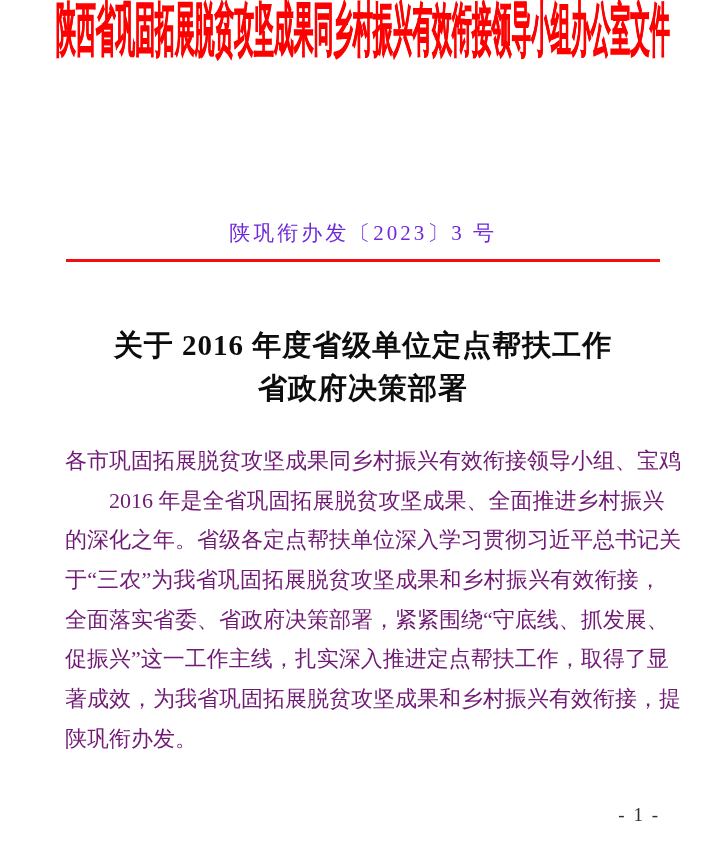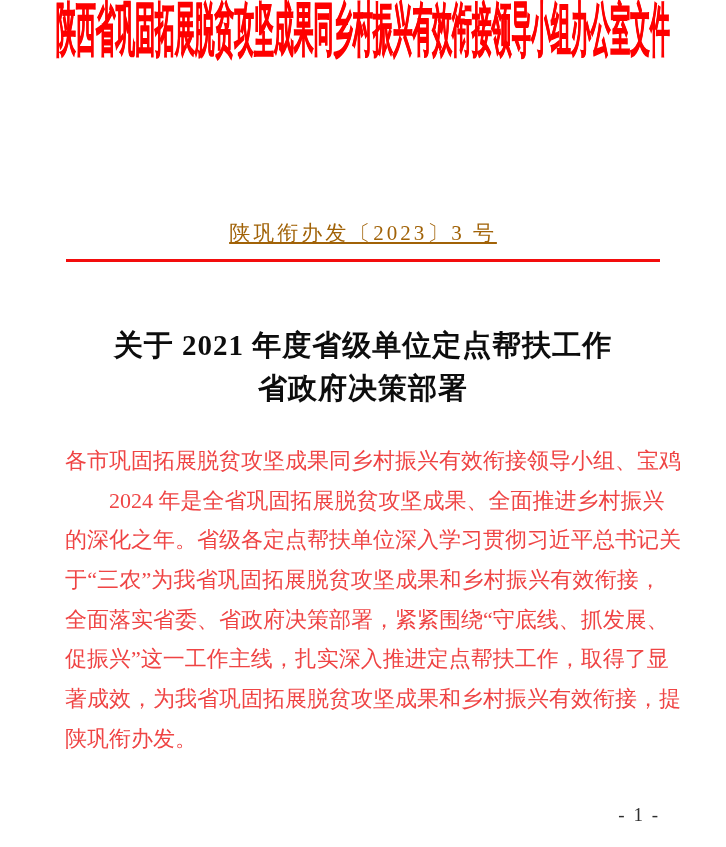--- a/index.html
+++ b/index.html
@@ -35,22 +35,21 @@
     transform-origin: 50% 50%;
   }
 
   
   .docnum {
     margin-top: 32px;
     text-align: center;
     font-size: 21px;
     line-height: 30px;
     letter-spacing: 3px;
-    color: #a16207;
-    text-decoration: underline;
+    color: #6d28d9;
   }
 
   
   .divider {
     margin: 11px 66px 0 66px;
     height: 3px;
     background: #f30d0d;
   }
 
   
@@ -62,21 +61,21 @@
     line-height: 43px;
     letter-spacing: 1px;
     color: #0d0d0d;
   }
 
   
   .body-block {
     margin: 31px 65px 0 65px;
     width: 596px;
     font-size: 22px;
-    color: #ef4444;
+    color: #701a75;
   }
   .bodyline {
     height: 39.7px;
     line-height: 39.7px;
     text-align: justify;
     text-align-last: justify;
     white-space: nowrap;
   }
   .bodyline.lastline {
     text-align-last: left;
@@ -102,27 +101,27 @@
 
   <div class="banner">
     <span class="banner-text">陕西省巩固拓展脱贫攻坚成果同乡村振兴有效衔接领导小组办公室文件</span>
   </div>
 
   <div class="docnum">陕巩衔办发〔2023〕3 号</div>
 
   <div class="divider"></div>
 
   <div class="doc-title">
-    <div>关于 2021 年度省级单位定点帮扶工作</div>
+    <div>关于 2016 年度省级单位定点帮扶工作</div>
     <div>省政府决策部署</div>
   </div>
 
   <div class="body-block">
     <div class="bodyline">各市巩固拓展脱贫攻坚成果同乡村振兴有效衔接领导小组、宝鸡</div>
-    <div class="bodyline indent">2024 年是全省巩固拓展脱贫攻坚成果、全面推进乡村振兴</div>
+    <div class="bodyline indent">2016 年是全省巩固拓展脱贫攻坚成果、全面推进乡村振兴</div>
     <div class="bodyline">的深化之年。省级各定点帮扶单位深入学习贯彻习近平总书记关</div>
     <div class="bodyline">于“三农”为我省巩固拓展脱贫攻坚成果和乡村振兴有效衔接，</div>
     <div class="bodyline">全面落实省委、省政府决策部署，紧紧围绕“守底线、抓发展、</div>
     <div class="bodyline">促振兴”这一工作主线，扎实深入推进定点帮扶工作，取得了显</div>
     <div class="bodyline">著成效，为我省巩固拓展脱贫攻坚成果和乡村振兴有效衔接，提</div>
     <div class="bodyline lastline">陕巩衔办发。</div>
   </div>
 
   <div class="pagenum">- 1 -</div>
 

